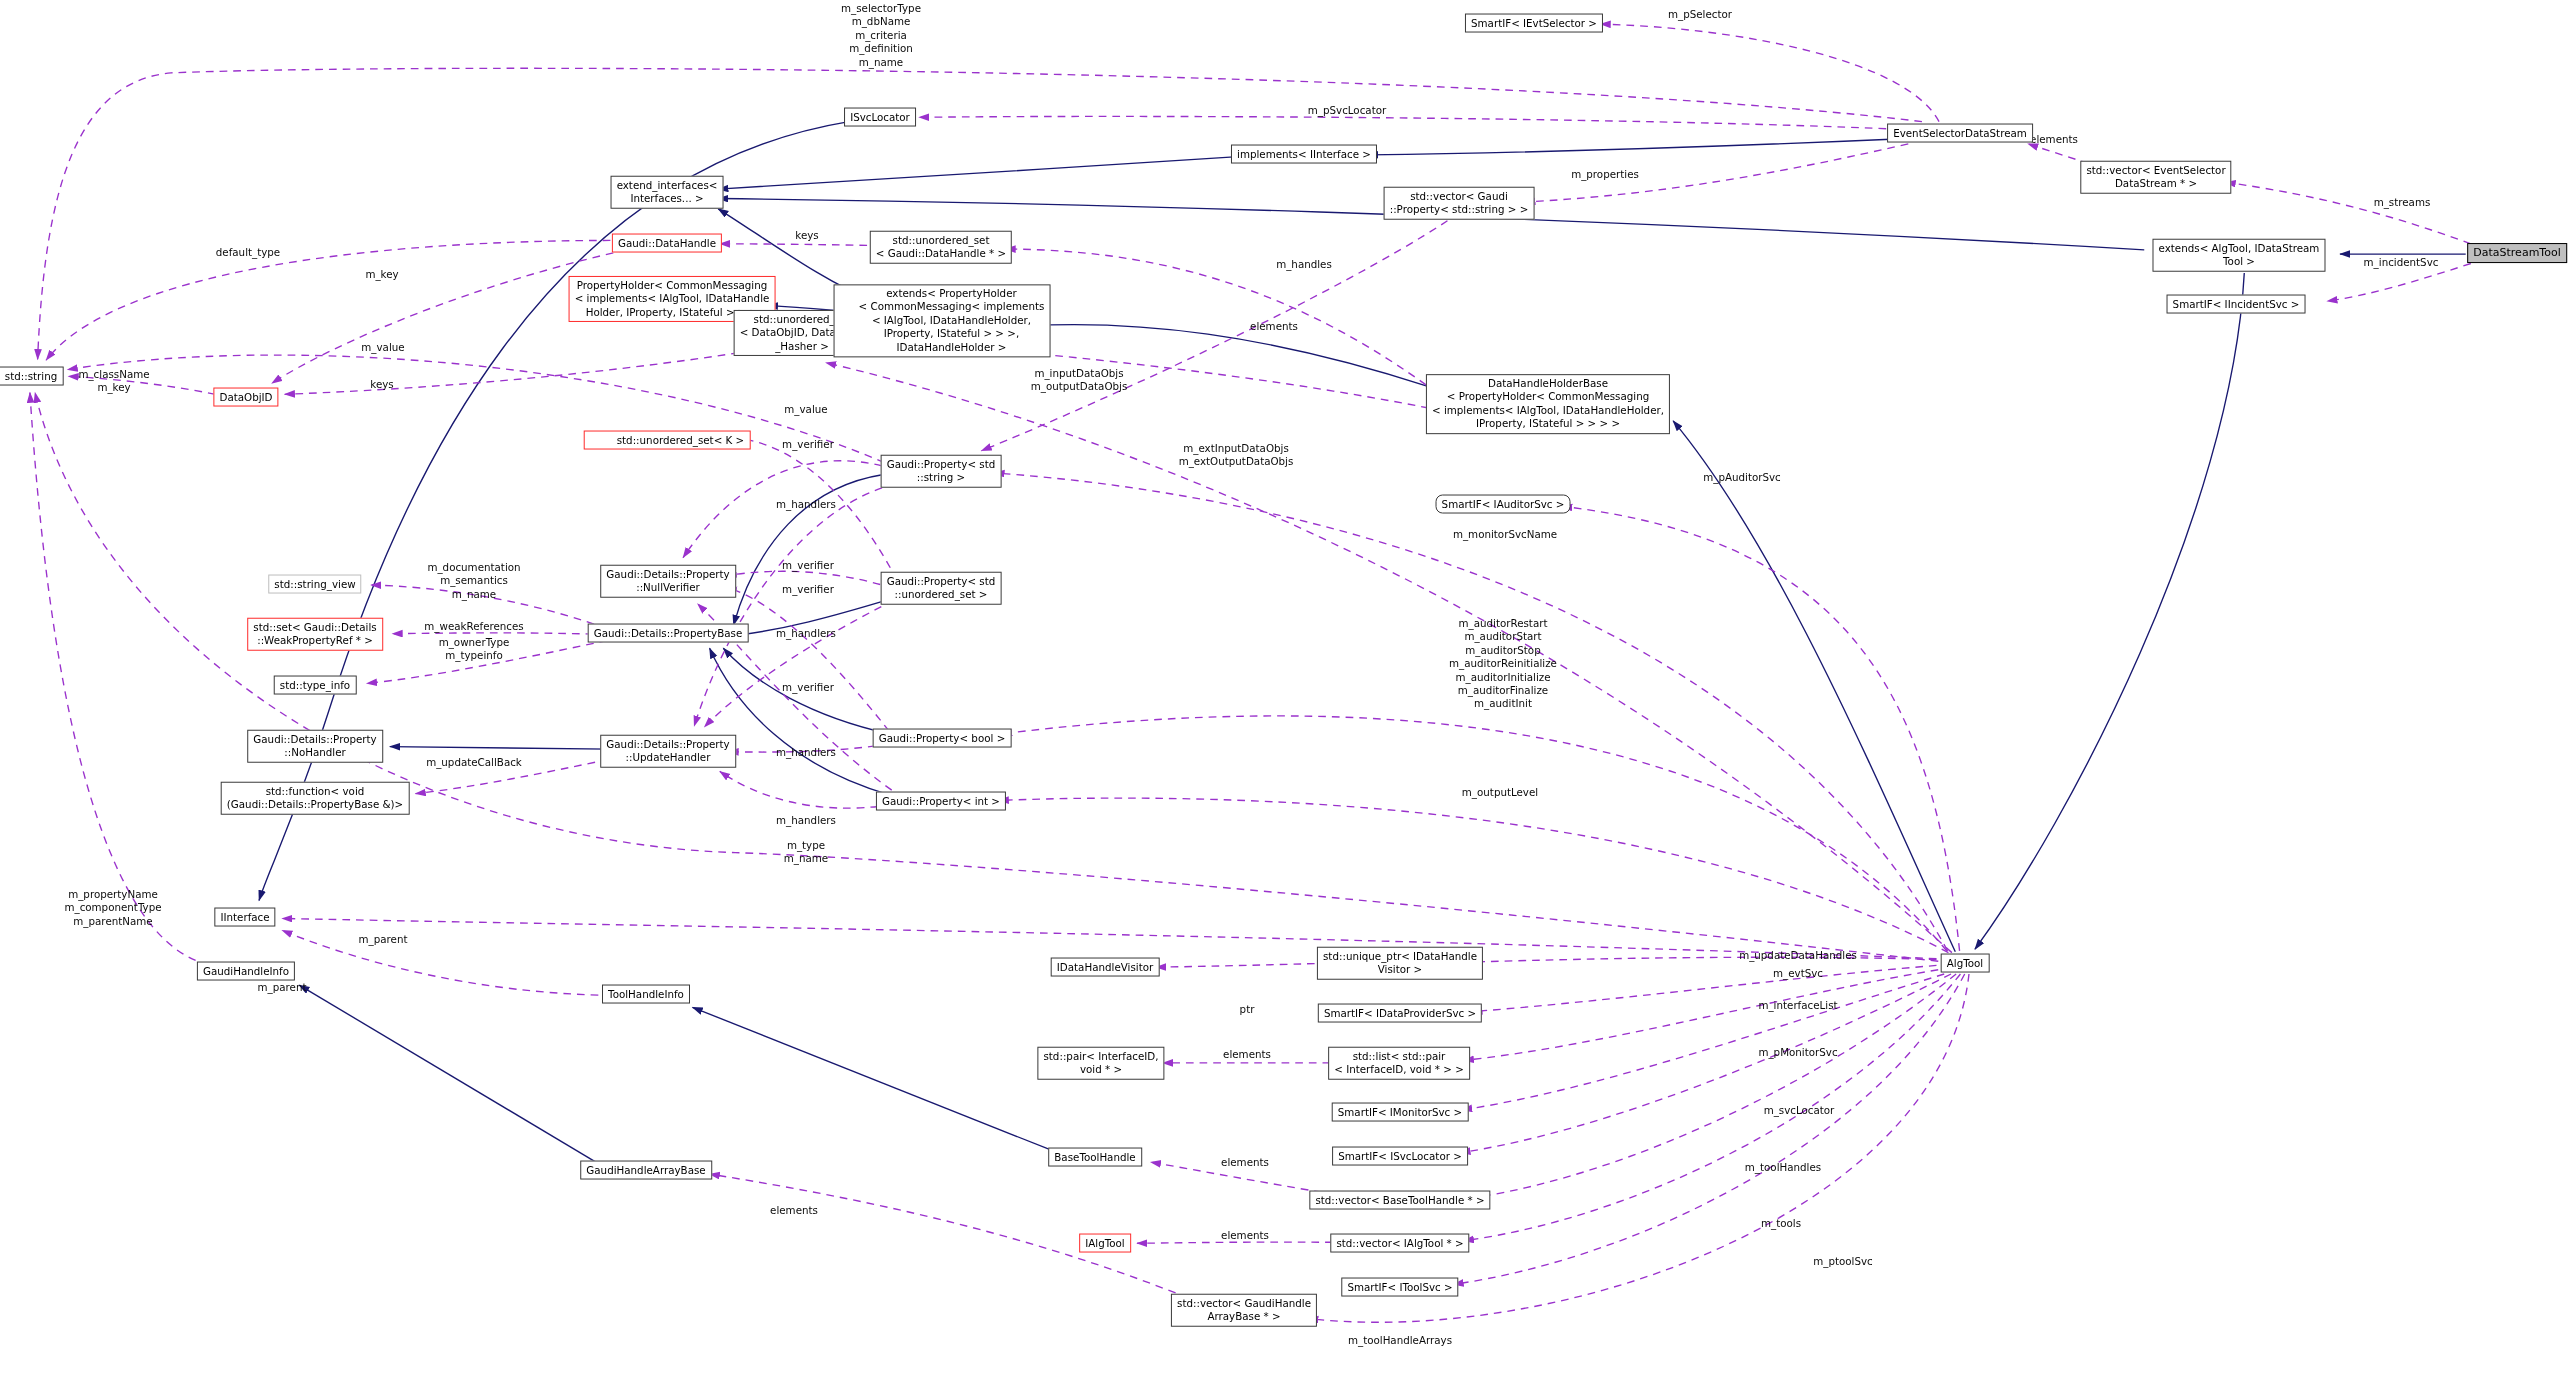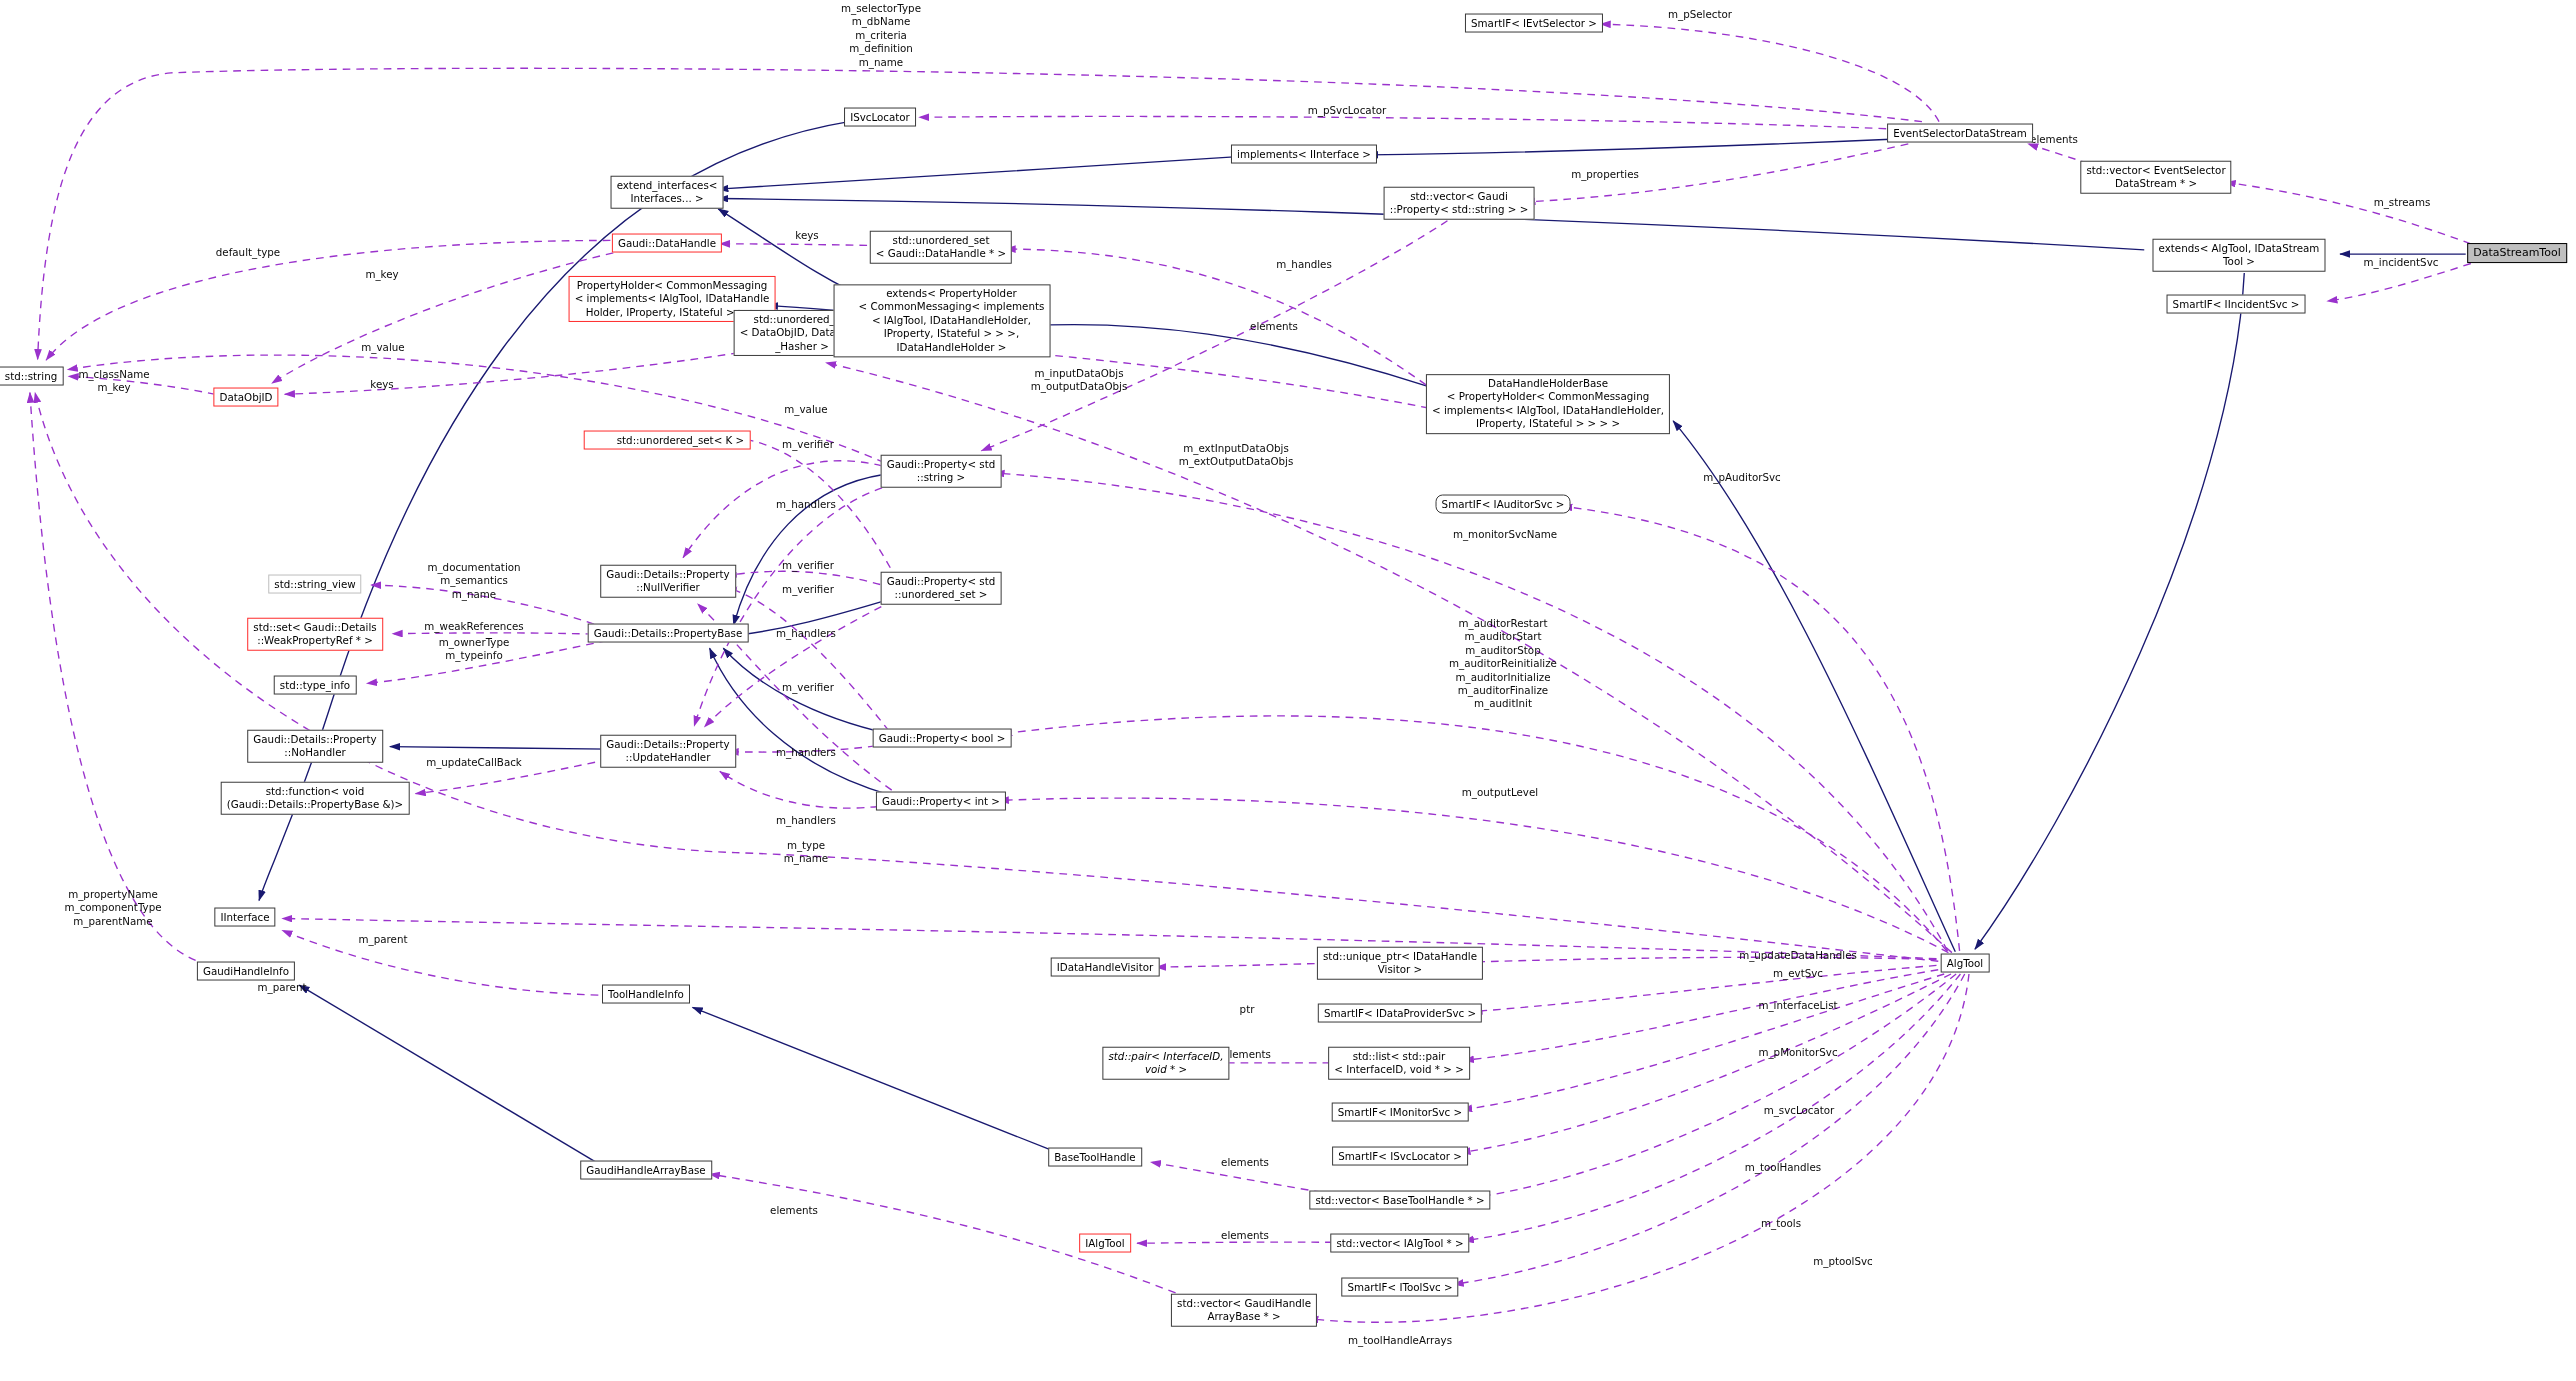--- a/index.html
+++ b/index.html
@@ -156,21 +156,21 @@
       <div class="node" style="left: 942px; top: 738px;">Gaudi::Property&lt; bool &gt;</div>
       <div class="node" style="left: 941px; top: 801px;">Gaudi::Property&lt; int &gt;</div>
       <div class="node" style="left: 245px; top: 917px;">IInterface</div>
       <div class="node" style="left: 246px; top: 971px;">GaudiHandleInfo</div>
       <div class="node" style="left: 646px; top: 994px;">ToolHandleInfo</div>
       <div class="node" style="left: 646px; top: 1170px;">GaudiHandleArrayBase</div>
       <div class="node" style="left: 1105px; top: 967px;">IDataHandleVisitor</div>
       <div class="node" style="left: 1400px; top: 963px;">std::unique_ptr&lt; IDataHandle
 Visitor &gt;</div>
       <div class="node" style="left: 1400px; top: 1013px;">SmartIF&lt; IDataProviderSvc &gt;</div>
-      <div class="node" style="left: 1166px; top: 1063px; font-style: italic;">std::pair&lt; InterfaceID,
+      <div class="node" style="left: 1101px; top: 1063px;">std::pair&lt; InterfaceID,
 void * &gt;</div>
       <div class="node" style="left: 1399px; top: 1063px;">std::list&lt; std::pair
 &lt; InterfaceID, void * &gt; &gt;</div>
       <div class="node" style="left: 1400px; top: 1112px;">SmartIF&lt; IMonitorSvc &gt;</div>
       <div class="node" style="left: 1965px; top: 963px;">AlgTool</div>
       <div class="node" style="left: 1095px; top: 1157px;">BaseToolHandle</div>
       <div class="node" style="left: 1400px; top: 1156px;">SmartIF&lt; ISvcLocator &gt;</div>
       <div class="node" style="left: 1400px; top: 1200px;">std::vector&lt; BaseToolHandle * &gt;</div>
       <div class="node red" style="left: 1105px; top: 1243px;">IAlgTool</div>
       <div class="node" style="left: 1400px; top: 1243px;">std::vector&lt; IAlgTool * &gt;</div>

